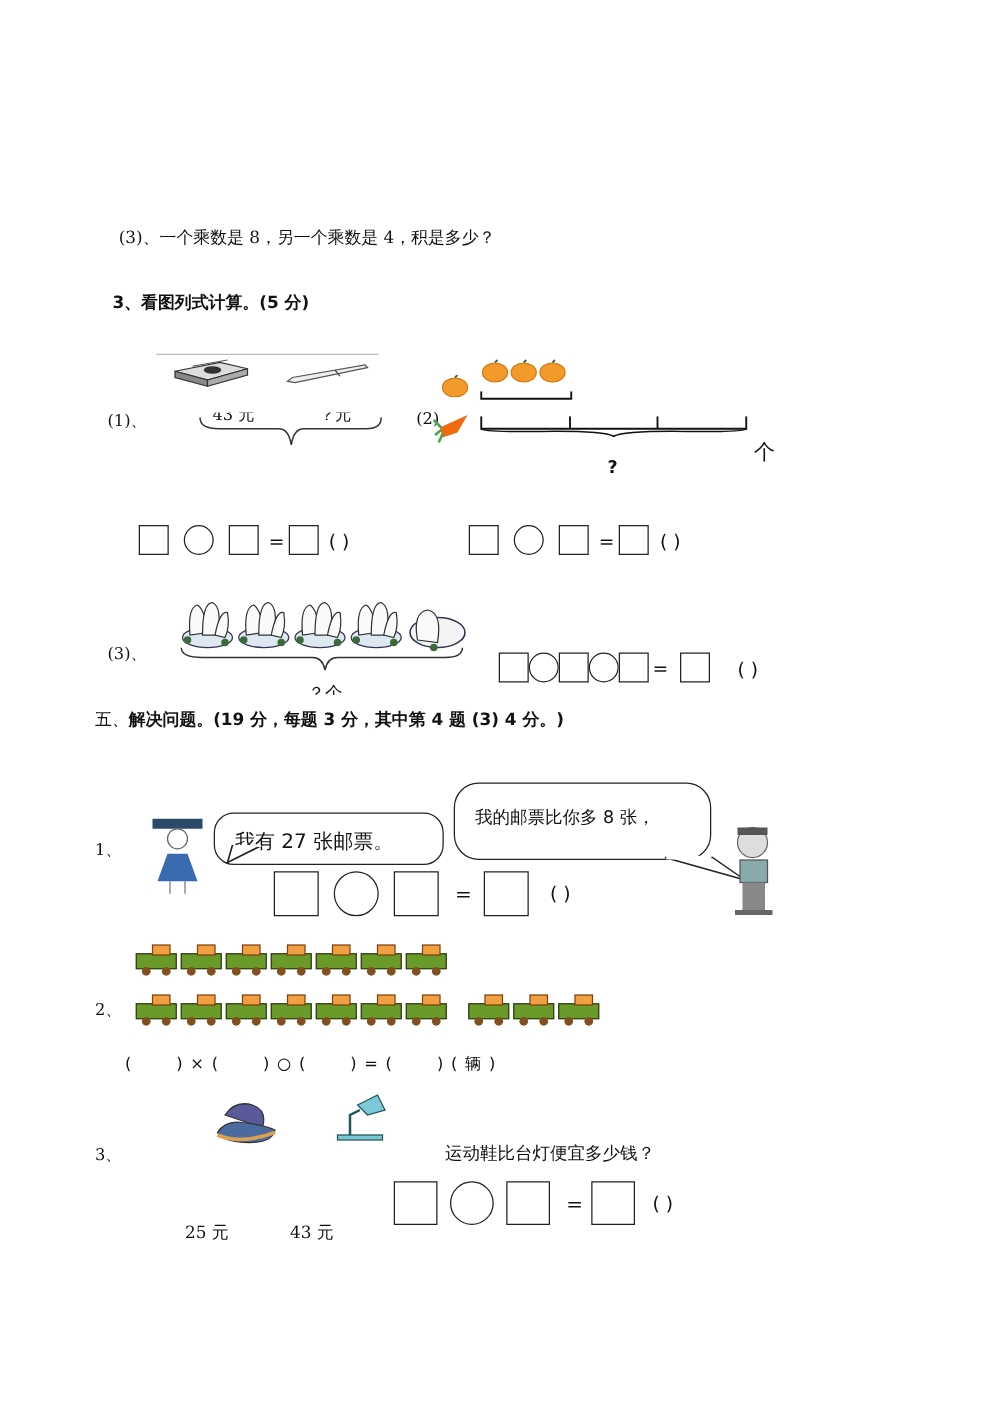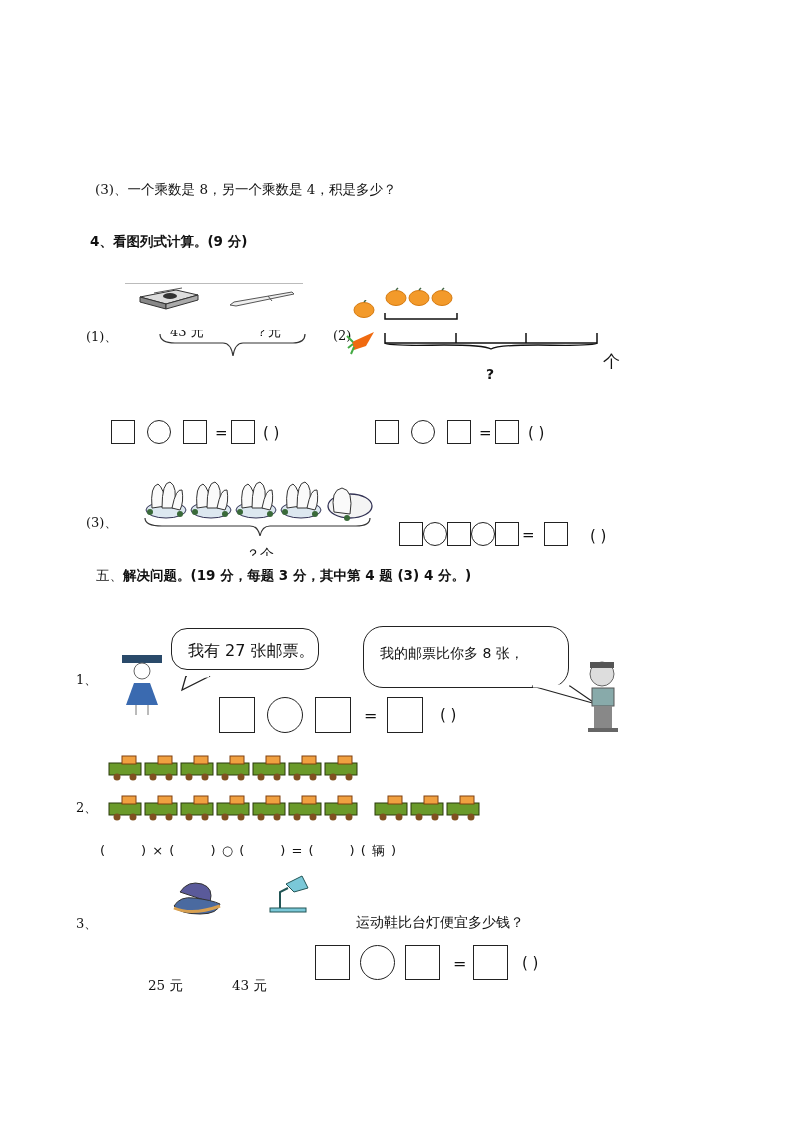--- a/index.html
+++ b/index.html
@@ -13,21 +13,21 @@
   .circ { position:absolute; border:1.2px solid #222; border-radius:50%; background:#fff; box-sizing:border-box; }
   .paren { position:absolute; font-size:15px; }
   .cut { overflow:hidden; }
   .bubble { position:absolute; border:1.3px solid #222; border-radius:16px; background:#fff; box-sizing:border-box; }
 </style>
 </head>
 <body>
 
 <div class="abs txt serif" style="left:95px;top:150px;font-size:13.5px;">(3)、一个乘数是 8，另一个乘数是 4，积是多少？</div>
 
-<div class="abs txt bold" style="left:90px;top:233px;font-size:13.5px;">4、看图列式计算。(9 分)</div>
+<div class="abs txt bold" style="left:90px;top:233px;font-size:13.5px;">3、看图列式计算。(5 分)</div>
 
 <div class="abs txt serif" style="left:86px;top:297px;">(1)、</div>
 <div class="abs" style="left:125px;top:283px;width:178px;height:1px;background:#bbb;"></div>
 
 <div class="abs" style="left:136px;top:287px;width:66px;height:26px;">
   <svg width="66" height="26" viewBox="0 0 66 26">
     <polygon points="4,10 40,3 62,8 30,17" fill="#ddd" stroke="#333" stroke-width="1"></polygon>
     <polygon points="4,10 30,17 30,22 4,15" fill="#888" stroke="#333" stroke-width="1"></polygon>
     <polygon points="30,17 62,8 62,13 30,22" fill="#aaa" stroke="#333" stroke-width="1"></polygon>
     <ellipse cx="34" cy="9" rx="7" ry="3" fill="#333"></ellipse>
@@ -138,35 +138,35 @@
 
 <div class="box" style="left:399px;top:522px;width:24px;height:24px;"></div>
 <div class="circ" style="left:423px;top:522px;width:24px;height:24px;"></div>
 <div class="box" style="left:447px;top:522px;width:24px;height:24px;"></div>
 <div class="circ" style="left:471px;top:522px;width:24px;height:24px;"></div>
 <div class="box" style="left:495px;top:522px;width:24px;height:24px;"></div>
 <div class="abs txt" style="left:522px;top:526px;font-size:15px;">=</div>
 <div class="box" style="left:544px;top:522px;width:24px;height:24px;"></div>
 <div class="paren" style="left:590px;top:527px;">(        )</div>
 
-<div class="abs txt" style="left:76px;top:567px;font-size:13.5px;margin-left:20px;">
+<div class="abs txt" style="left:76px;top:567px;font-size:13.5px;">
   <span>五、</span><span class="bold">解决问题。</span><span class="bold">(19 分，每题 3 分，其中第 4 题 (3) 4 分。)</span>
 </div>
 
 <div class="abs txt serif" style="left:76px;top:640px;">1、</div>
 <div class="abs" style="left:120px;top:653px;">
   <svg width="44" height="66" viewBox="0 0 44 66">
     <rect x="2" y="2" width="40" height="8" fill="#2a4a6a"></rect>
     <circle cx="22" cy="18" r="8" fill="#fff" stroke="#666"></circle>
     <polygon points="14,30 30,30 38,52 6,52" fill="#3a6ab0"></polygon>
     <line x1="16" y1="52" x2="16" y2="62" stroke="#777"></line>
       <line x1="28" y1="52" x2="28" y2="62" stroke="#777"></line>
   </svg>
 </div>
-<div class="bubble" style="left:171px;top:628px;width:148px;height:42px;text-align:center;">
+<div class="bubble" style="left:171px;top:650px;width:184px;height:42px;text-align:center;">
   <div class="txt" style="position:absolute;left:16px;top:12px;font-size:16px;">我有 27 张邮票。</div>
 </div>
 <div class="abs" style="left:180px;top:676px;">
   <svg width="40" height="16">
       <polygon points="6,0 30,0 2,14" fill="#fff" stroke="#222" stroke-width="1.3"></polygon>
       <line x1="7" y1="0" x2="29" y2="0" stroke="#fff" stroke-width="3"></line>
     </svg>
 </div>
 <div class="bubble" style="left:363px;top:626px;width:206px;height:62px;border-radius:20px;">
   <div class="txt" style="position:absolute;left:16px;top:18px;font-size:14px;">我的邮票比你多 8 张，</div>

